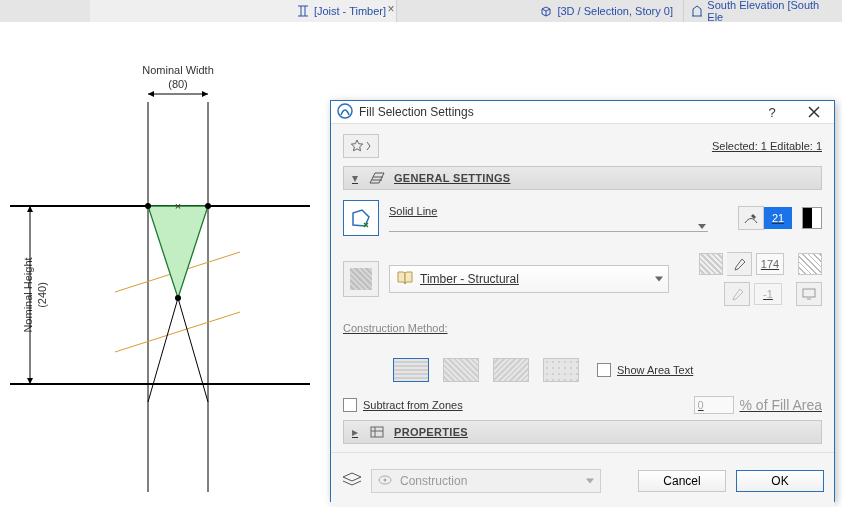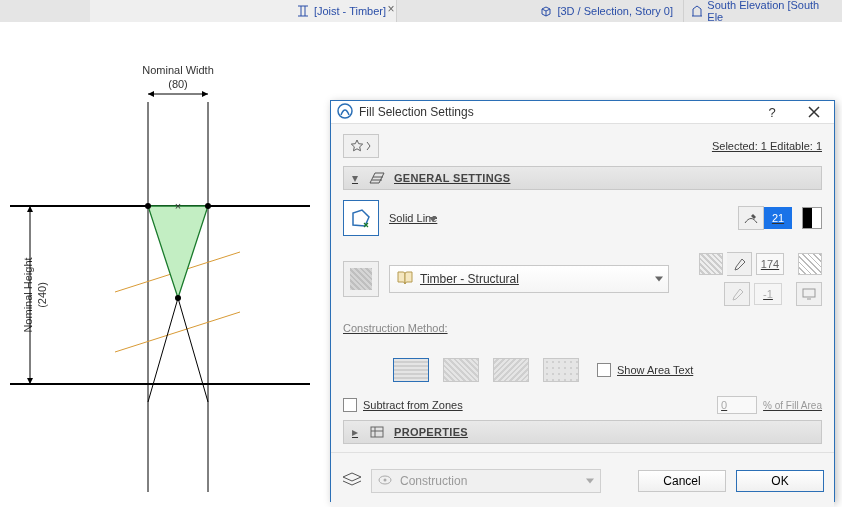--- a/index.html
+++ b/index.html
@@ -88,21 +88,21 @@
   .bigbtn {
     width: 34px; height: 34px;
     border: 1px solid #2b6fb6;
     background: #fff;
     display: flex; align-items: center; justify-content: center;
     cursor: pointer;
   }
   .bigbtn.gray { border-color: #c8c8c8; background: #f0f0f0; }
   .drop {
     flex: 1;
-    display: flex; 
+    display: flex; flex-direction: column;
     gap: 2px;
   }
   .drop .lbl { font-size: 11px; color: #333; }
   .drop .bar {
     height: 12px;
     border-bottom: 1px solid #aaa;
     position: relative;
     cursor: pointer;
   }
   .drop .bar::after {
@@ -414,21 +414,21 @@
         </label>
       </div>
 
       <div class="sub-row">
         <label class="chk">
           <span class="chkbox"></span>
           <span>Subtract from Zones</span>
         </label>
         <div style="display:flex;align-items:center;gap:6px">
           <input class="pct-input" value="0" style="">
-          <span style="font-size:10px;color:#999">% of Fill Area</span>
+          <span style="font-size:14px;color:#999">% of Fill Area</span>
         </div>
       </div>
     </div>
 
     <div class="section-header">
       <span class="tri">▸</span>
       <span class="hicon">
         <svg width="14" height="12">
             <rect x="1" y="1" width="12" height="10" fill="none" stroke="#666"></rect>
             <line x1="1" y1="5" x2="13" y2="5" stroke="#666"></line>

